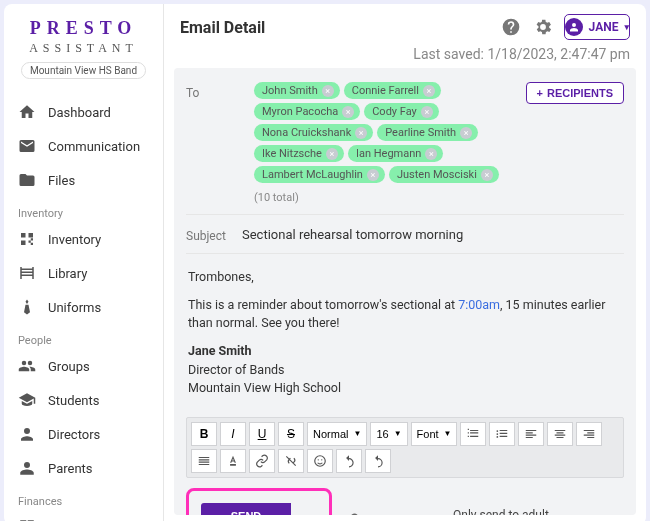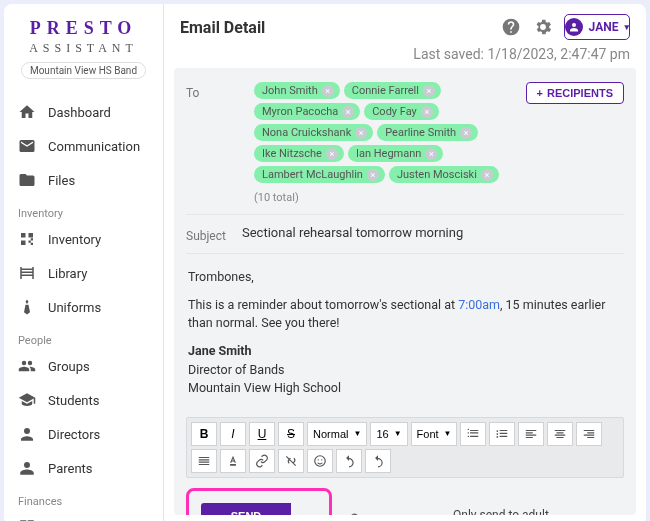--- a/index.html
+++ b/index.html
@@ -27,21 +27,21 @@
 .last-saved { text-align: right; padding: 0 16px 6px; font-size: 14px; color: #888; }
 
 .content { flex: 1; background: #f2f3f5; margin: 0 10px 10px; border-radius: 4px; padding: 10px 12px; overflow-y: auto; position: relative;}
 .field-row { display: flex; align-items: flex-start; gap: 22px; padding: 4px 0 10px; border-bottom: 1px solid #e6e6e6; }
 .field-label { width: 46px; color: #777; font-size: 12px; padding-top: 4px; }
 .chips { flex: 1; display: flex; flex-wrap: wrap; gap: 4px; }
 .chip { background: #86efac; border-radius: 10px; padding: 2px 6px 2px 8px; font-size: 11px; color: #555; display: inline-flex; align-items: center; gap: 4px; }
 .chip-x { width: 12px; height: 12px; border-radius: 50%; background: #c8ccd2; display: inline-flex; align-items: center; justify-content: center; font-size: 9px; color: #fff; cursor: pointer; }
 .recipients-btn { border: 1px solid #5b1fa6; color: #5b1fa6; background: #fff; border-radius: 4px; padding: 4px 10px; font-size: 11px; font-weight: 700; cursor: pointer; display: inline-flex; align-items: center; gap: 4px; align-self: flex-start; }
 .chip-total { font-size: 11px; color: #888; width: 100%; padding-top: 4px; }
-.subject-row { display: flex; gap: 10px; padding: 10px 0; border-bottom: 1px solid #e6e6e6; }
+.subject-row { display: flex; align-items: center; gap: 10px; padding: 10px 0; border-bottom: 1px solid #e6e6e6; }
 .subject-val { font-size: 13px; color: #333; }
 .body-area { padding: 14px 2px 10px; font-size: 12.5px; line-height: 1.45; }
 .body-area p { margin-bottom: 10px; }
 .time-link { color: #3b6ee0; }
 .sig-name { font-weight: 700; }
 
 .toolbar { background: #e9eaec; border: 1px solid #d8d9dc; border-radius: 2px; padding: 4px; display: flex; flex-wrap: wrap; gap: 3px; }
 .tbtn { background: #fff; border: 1px solid #d0d1d4; min-width: 26px; height: 24px; display: inline-flex; align-items: center; justify-content: center; font-size: 12px; cursor: pointer; padding: 0 5px; gap: 3px;}
 .tbtn svg { width: 14px; height: 14px; fill: #555; }
 .tsel { font-size: 11px; text-align: center; }

